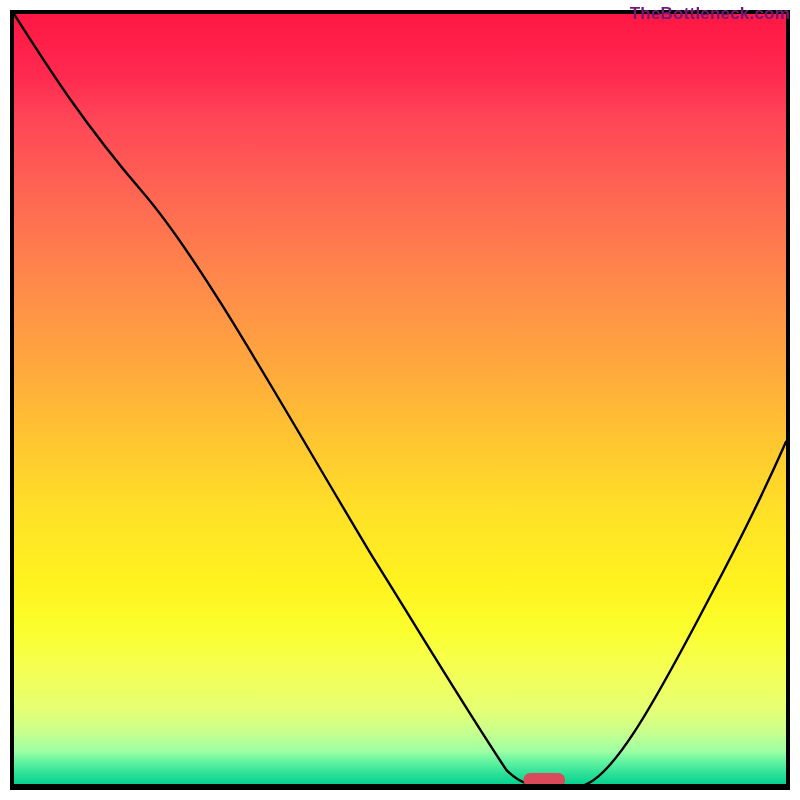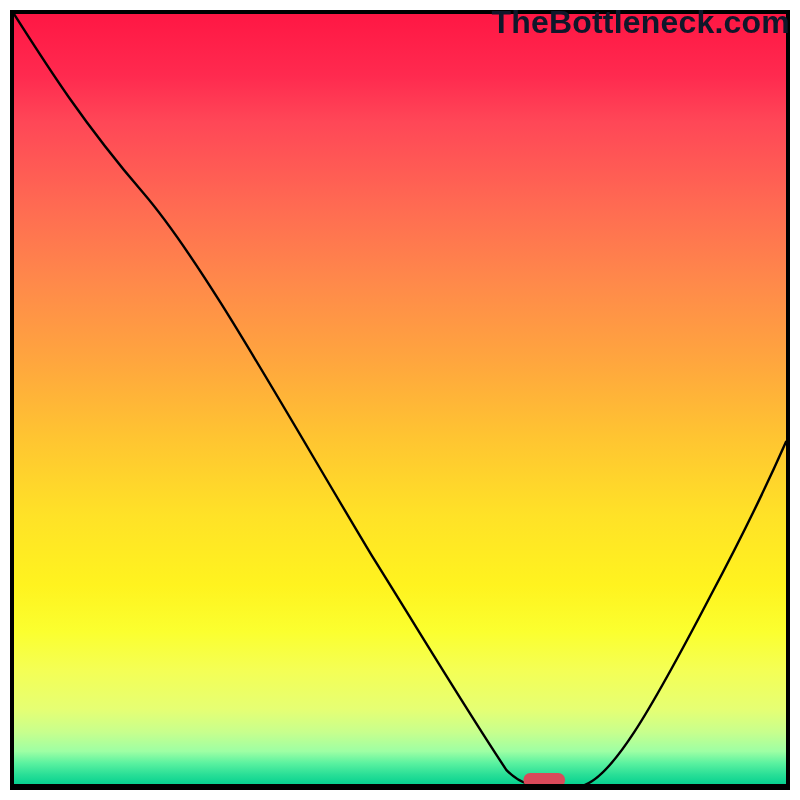--- a/index.html
+++ b/index.html
@@ -13,23 +13,23 @@
   }
   .chart-wrap {
     position: relative;
     width: 800px;
     height: 800px;
   }
   .watermark {
     position: absolute;
     top: 4px;
     right: 10px;
-    font-size: 32px;
+    font-size: 17px;
     font-weight: 600;
-    color: #0f172a;
+    color: #701a75;
     letter-spacing: 0.2px;
     z-index: 5;
   }
   .plot-area {
     position: absolute;
     left: 10px;
     top: 10px;
     right: 10px;
     bottom: 10px;
     border: 4px solid #000;

